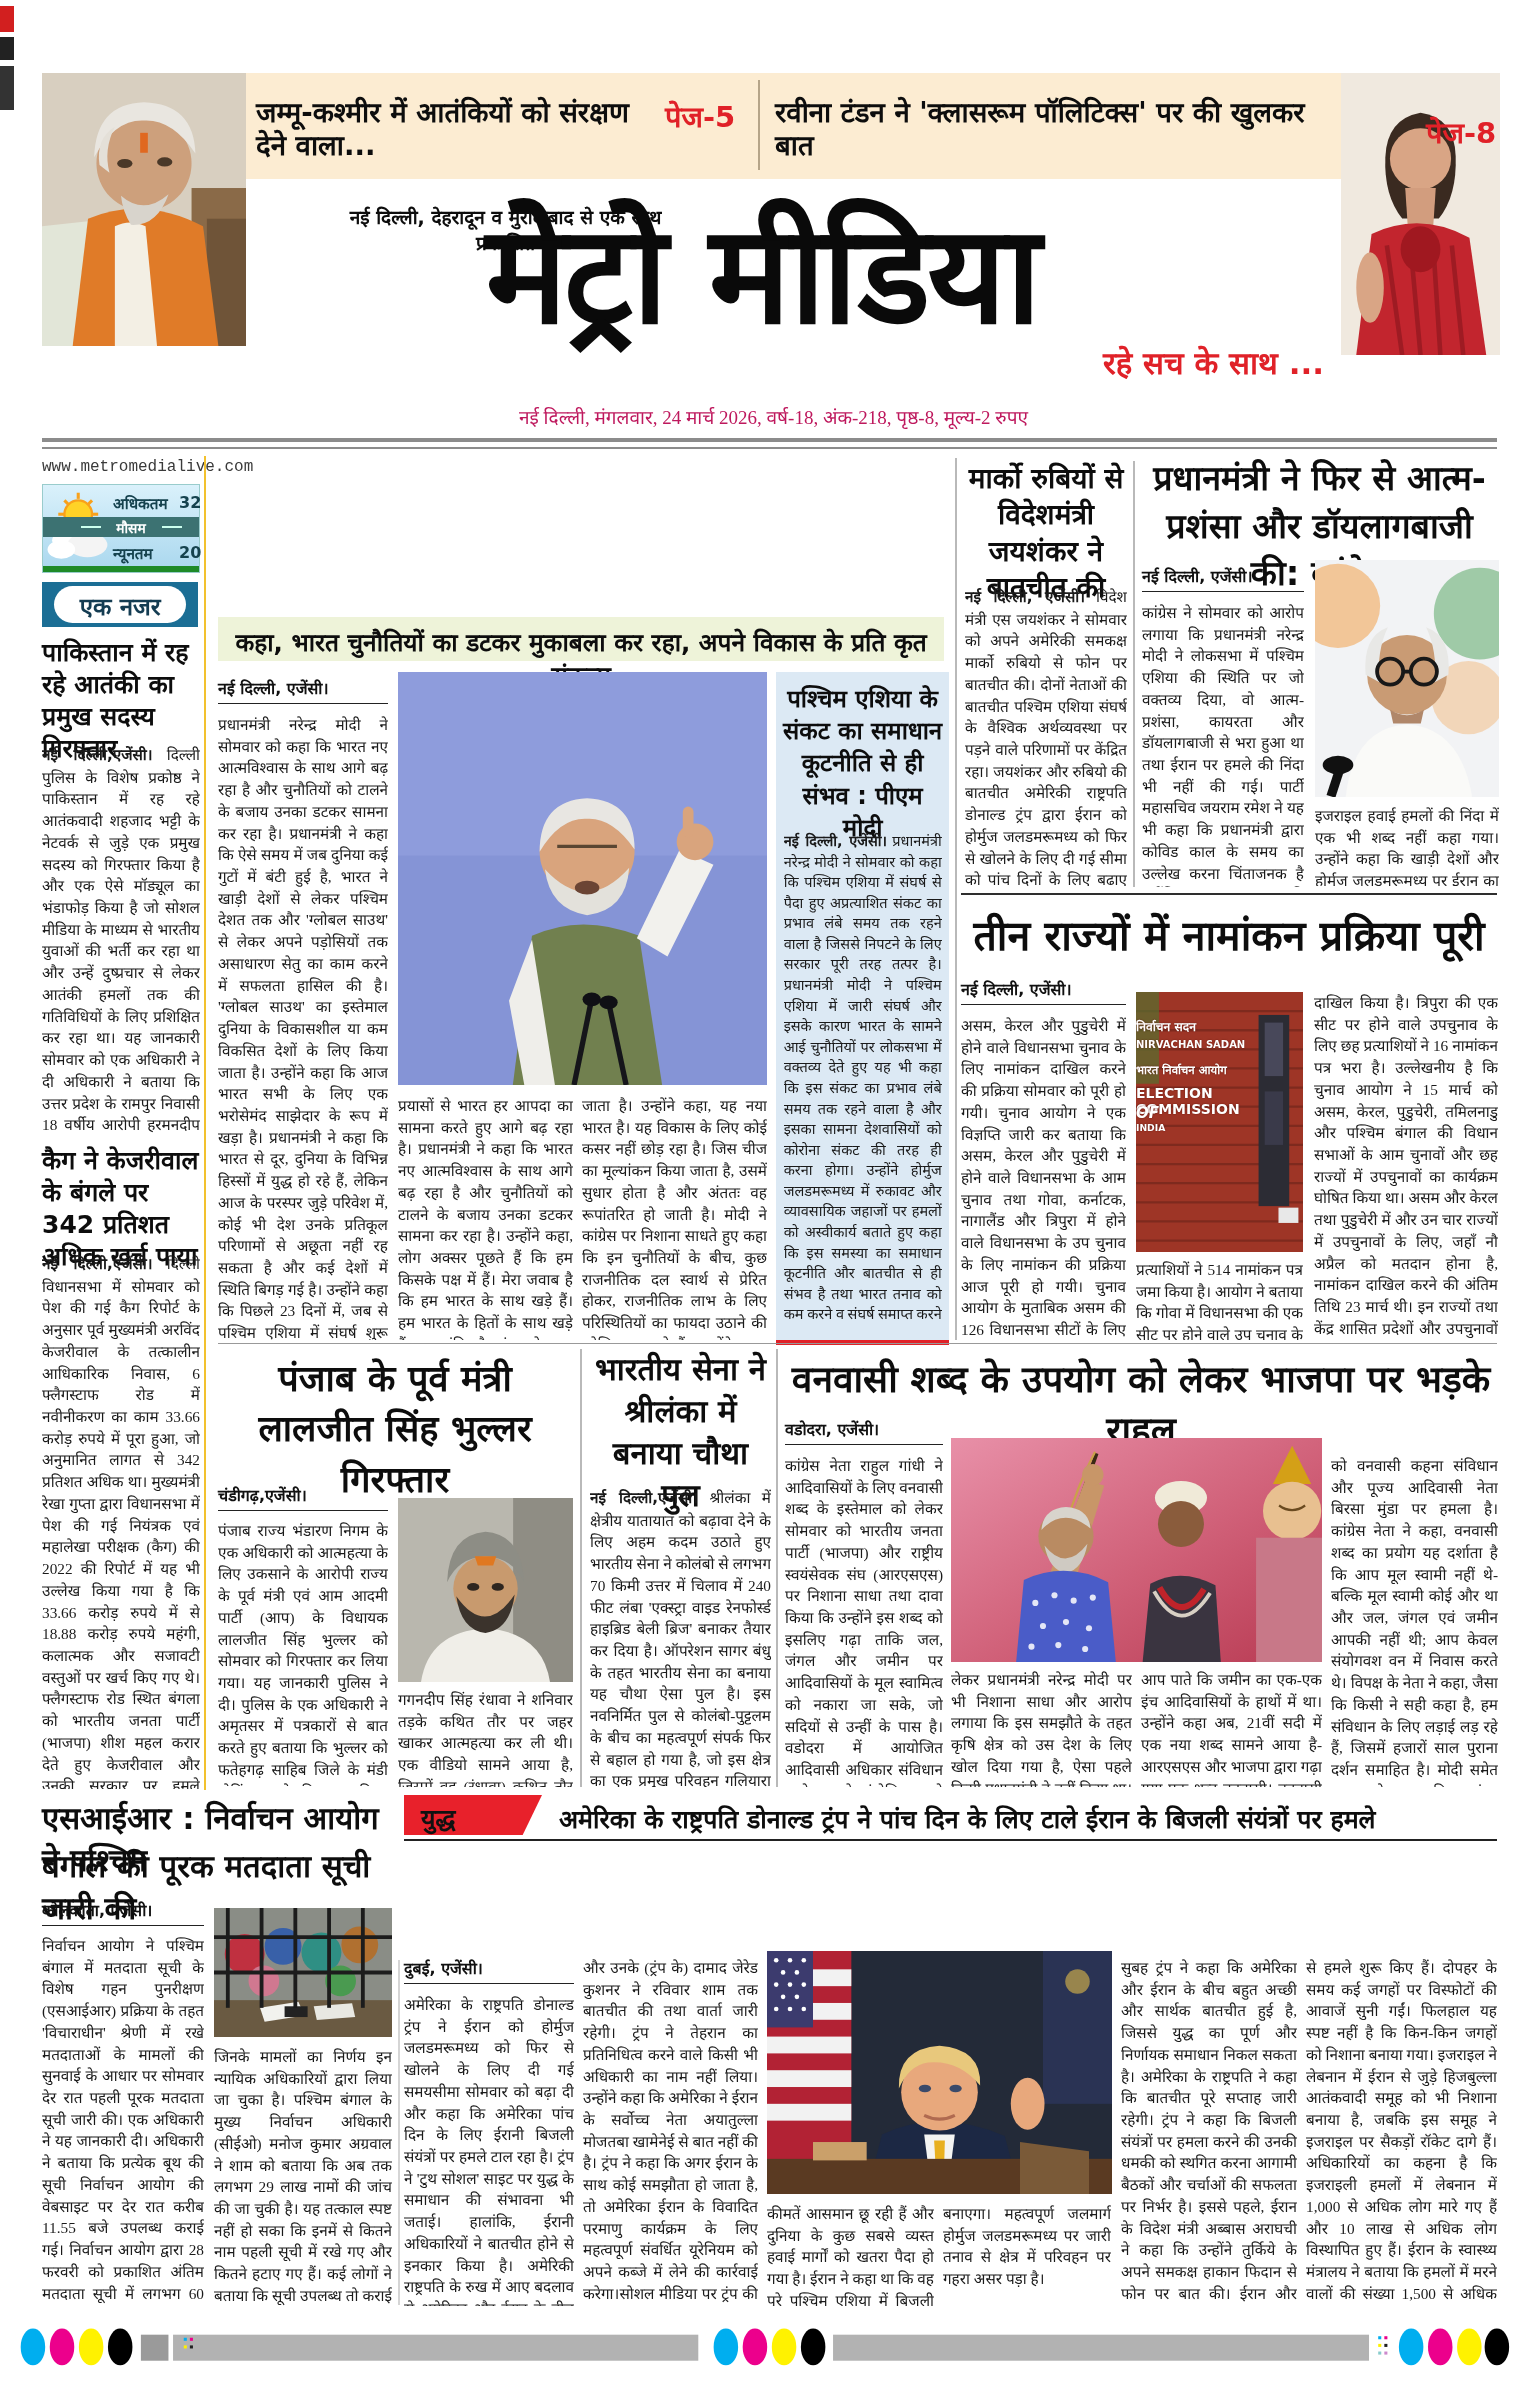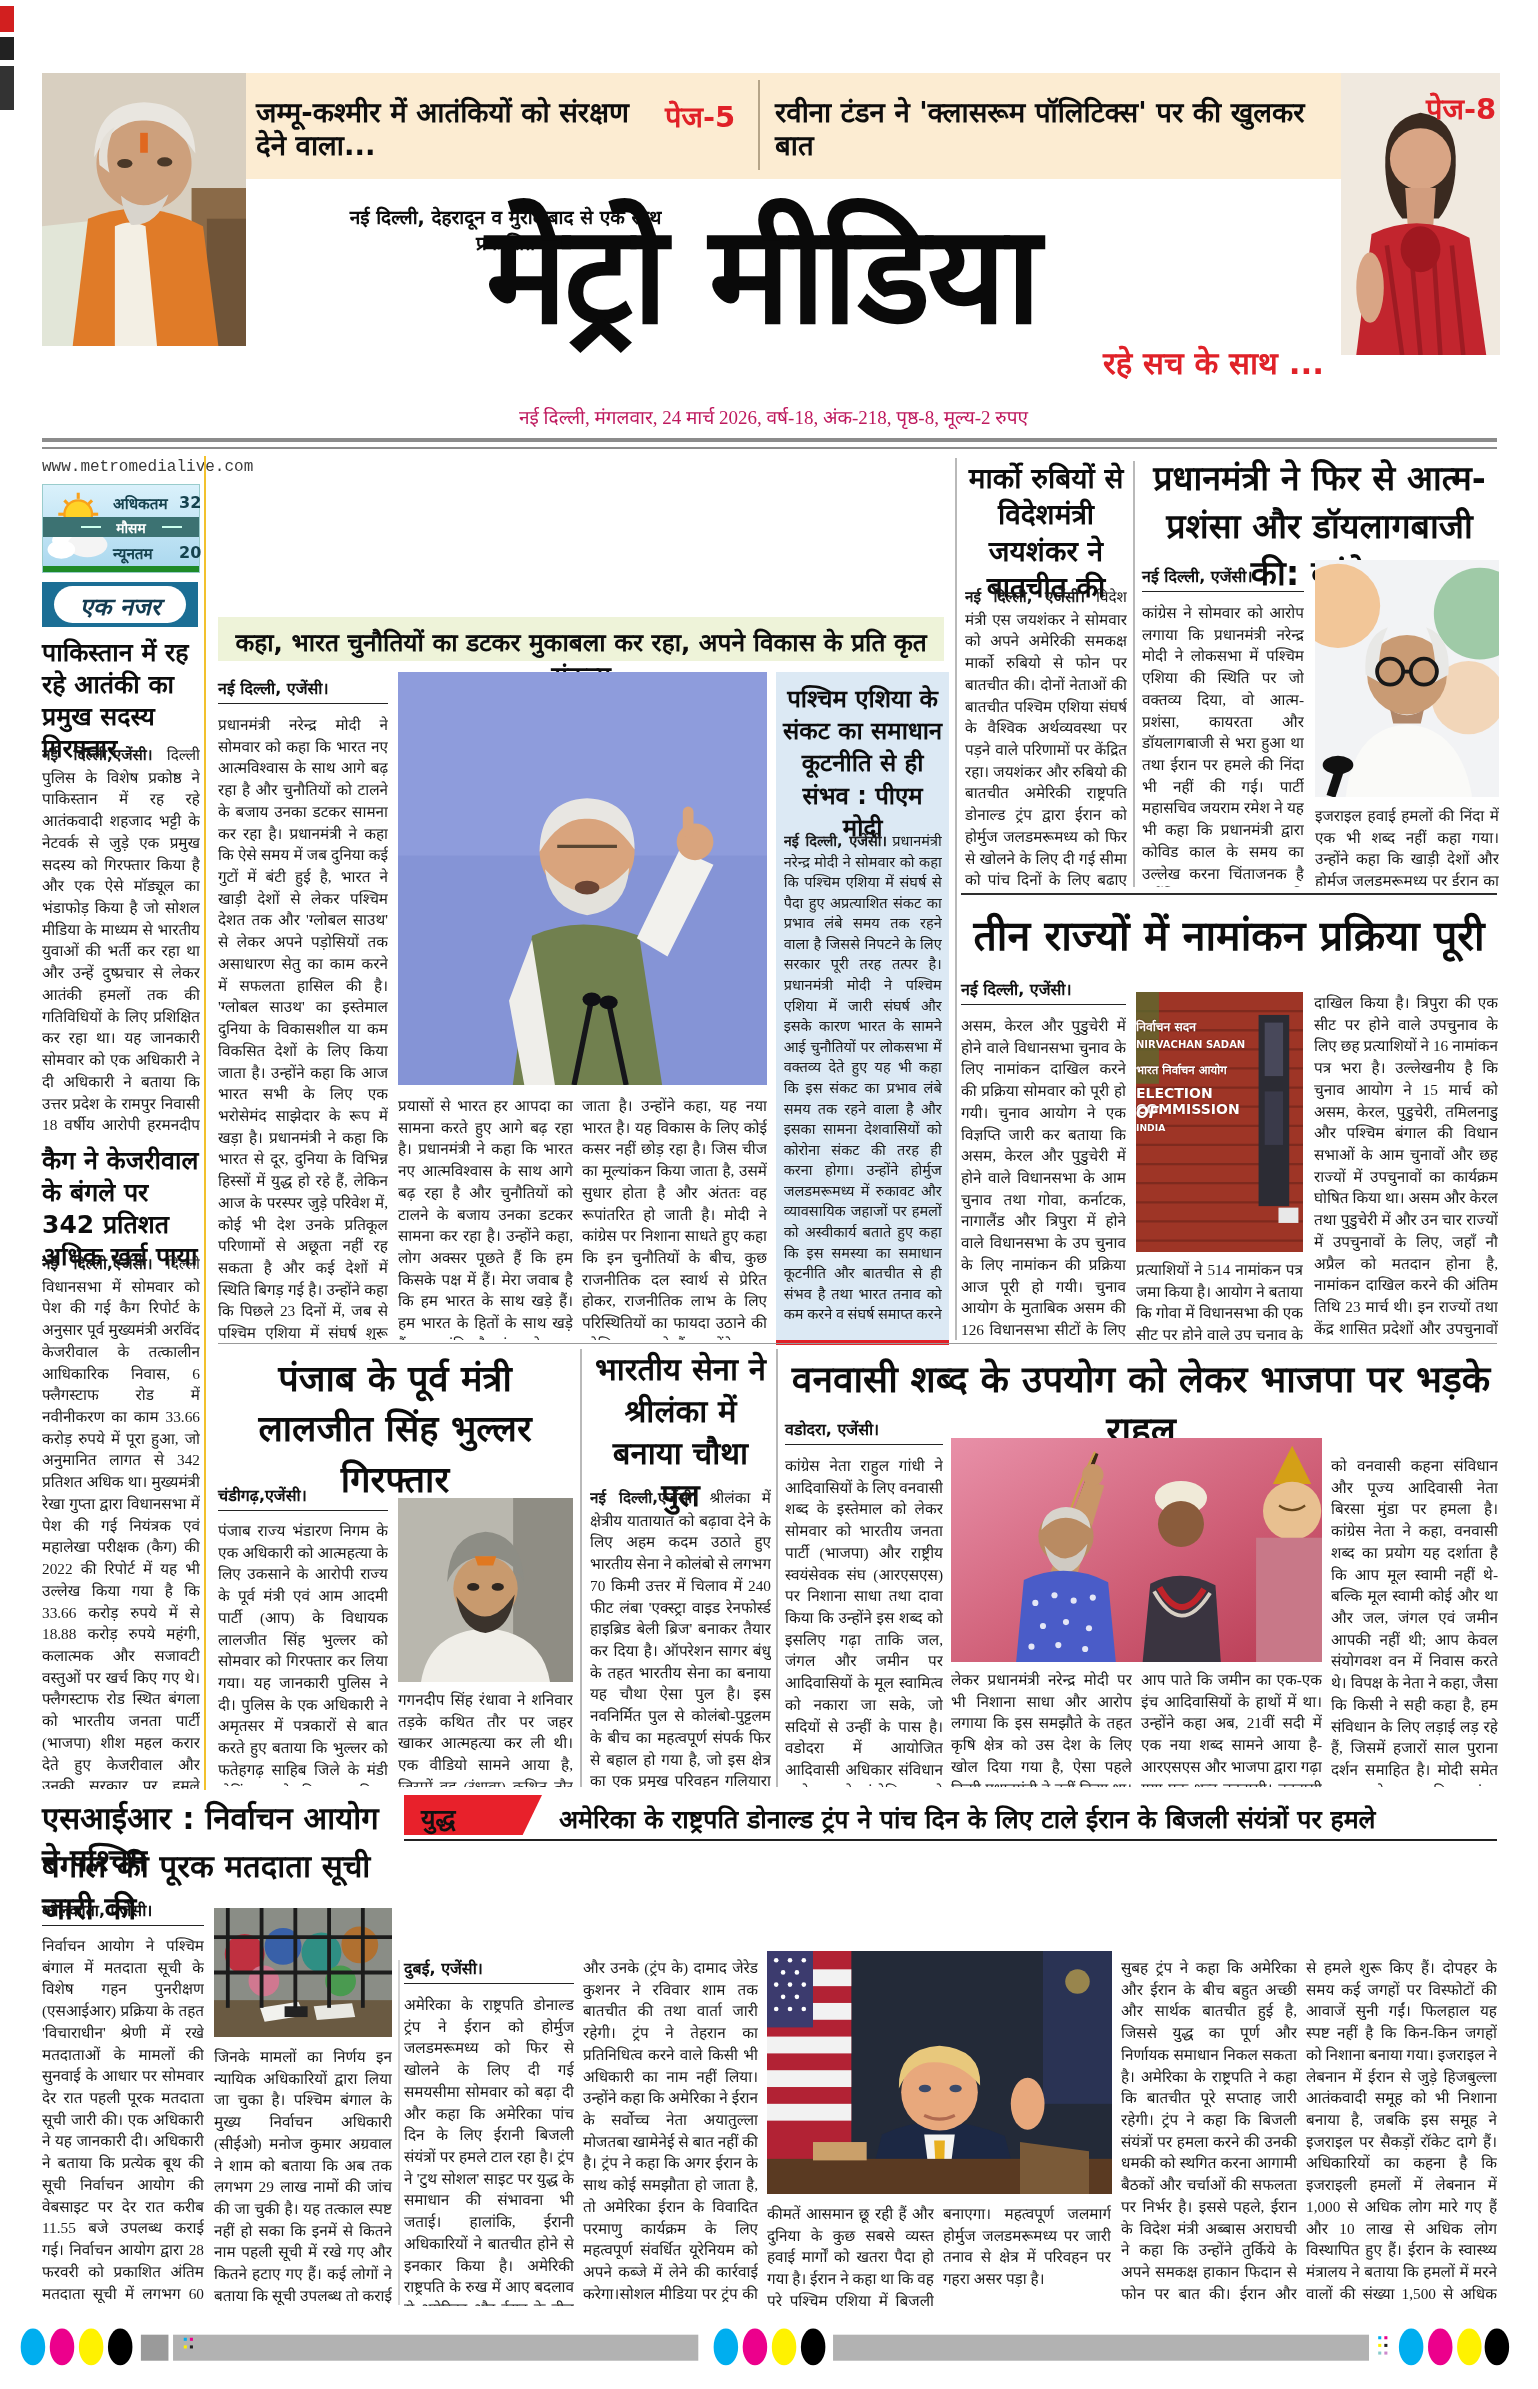--- a/index.html
+++ b/index.html
@@ -49,21 +49,21 @@
       <ellipse cx="160" cy="116" rx="10" ry="6" fill="#4a3828"></ellipse>
     </svg>
   </div>
 
   <div class="abs hl" style="left:256px;top:96px;width:398px;font-size:27.6px;line-height:1.2;">जम्मू-कश्मीर में आतंकियों को संरक्षण देने वाला...</div>
   <div class="abs hl red" style="left:665px;top:96px;width:84px;font-size:29px;">पेज-5</div>
 
   <div class="abs" style="left:758px;top:80px;width:1.5px;height:90px;background:#b5a férfi88;background:#b5a488;"></div>
 
   <div class="abs hl" style="left:775px;top:96px;width:551px;font-size:27.6px;line-height:1.2;">रवीना टंडन ने 'क्लासरूम पॉलिटिक्स' पर की खुलकर बात</div>
-  <div class="abs hl red" style="left:1426px;top:88px;width:84px;font-size:29px;z-index:5;">पेज-8</div>
+  <div class="abs hl red" style="left:1426px;top:112px;width:84px;font-size:29px;z-index:5;">पेज-8</div>
 
   <div class="abs photo" style="left:1341px;top:73px;width:159px;height:282px;">
     <svg viewBox="0 0 208 368" preserveAspectRatio="none">
       <rect width="208" height="368" fill="#f0e9df"></rect>
       <path d="M104 52 Q60 60 58 110 Q56 160 80 190 L128 190 Q152 160 150 108 Q148 58 104 52 Z" fill="#3a2a20"></path>
       <circle cx="104" cy="112" r="40" fill="#d9a585"></circle>
       <path d="M84 150 L124 150 L120 210 L88 210 Z" fill="#d29d7e"></path>
       <path d="M40 210 Q104 180 168 215 L190 368 L20 368 Z" fill="#c2252e"></path>
       <path d="M60 225 L80 368 M90 215 L104 368 M120 215 L130 368 M145 225 L160 368" stroke="#9e1b23" stroke-width="6" fill="none"></path>
       <ellipse cx="38" cy="280" rx="18" ry="46" fill="#d9a585"></ellipse>
@@ -107,21 +107,21 @@
     <div class="abs" style="left:0;top:32px;width:156px;height:20px;background:#3c7272;">
       <div class="abs hl center" style="left:61px;top:0.8px;width:54px;font-size:13.8px;color:#fff;">मौसम</div>
       <div class="abs" style="left:38px;top:9.2px;width:20px;height:1.5px;background:#cfe;"></div>
       <div class="abs" style="left:119px;top:9.2px;width:20px;height:1.5px;background:#cfe;"></div>
     </div>
     <div class="abs hl" style="left:70px;top:58px;font-size:15.3px;color:#15424e;">न्यूनतम</div>
     <div class="abs hl" style="left:136px;top:58px;font-size:16px;color:#15424e;">20</div>
     <div class="abs" style="left:0;top:81px;width:156px;height:6.1px;background:#1e8a28;"></div>
   </div>
 
-  <div class="abs" style="left:42px;top:582px;width:156px;height:45px;background:#1b6e95;font-style:italic;">
+  <div class="abs" style="left:42px;top:582px;width:156px;height:45px;background:#1b6e95;">
     <div class="abs" style="left:12.2px;top:3.8px;width:132px;height:37px;background:#ffffff;border-radius:20px;"></div>
     <div class="abs hl center" style="left:12.2px;top:6.9px;width:132px;font-size:24px;color:#143c52;">एक नजर</div>
   </div>
 
   <div class="abs hl" style="left:42px;top:637px;width:158px;font-size:25px;line-height:1.28;">पाकिस्तान में रह रहे आतंकी का प्रमुख सदस्य गिरफ्तार</div>
   <div class="abs body-col" style="left:42px;top:744px;width:158px;height:392px;">
     <b>नई दिल्ली,एजेंसी।</b>
     <span>दिल्ली पुलिस के विशेष प्रकोष्ठ ने पाकिस्तान में रह रहे आतंकवादी शहजाद भट्टी के नेटवर्क से जुड़े एक प्रमुख सदस्य को गिरफ्तार किया है और एक ऐसे मॉड्यूल का भंडाफोड़ किया है जो सोशल मीडिया के माध्यम से भारतीय युवाओं की भर्ती कर रहा था और उन्हें दुष्प्रचार से लेकर आतंकी हमलों तक की गतिविधियों के लिए प्रशिक्षित कर रहा था। यह जानकारी सोमवार को एक अधिकारी ने दी अधिकारी ने बताया कि उत्तर प्रदेश के रामपुर निवासी 18 वर्षीय आरोपी हरमनदीप सिंह उर्फ हरमन को भट्टी और उसके विदेश आधारित नेटवर्क पर की गई गुप्त निगरानी के बाद गिरफ्तार किया गया। पुलिस उपायुक्त (विशेष प्रकोष्ठ) एन चैतन्य ने एक बयान में कहा, गिरफ्तारी से पाकिस्तान से संचालित संगठित आतंकी गिरोह का पर्दाफाश हुआ है।</span>
   </div>
 

